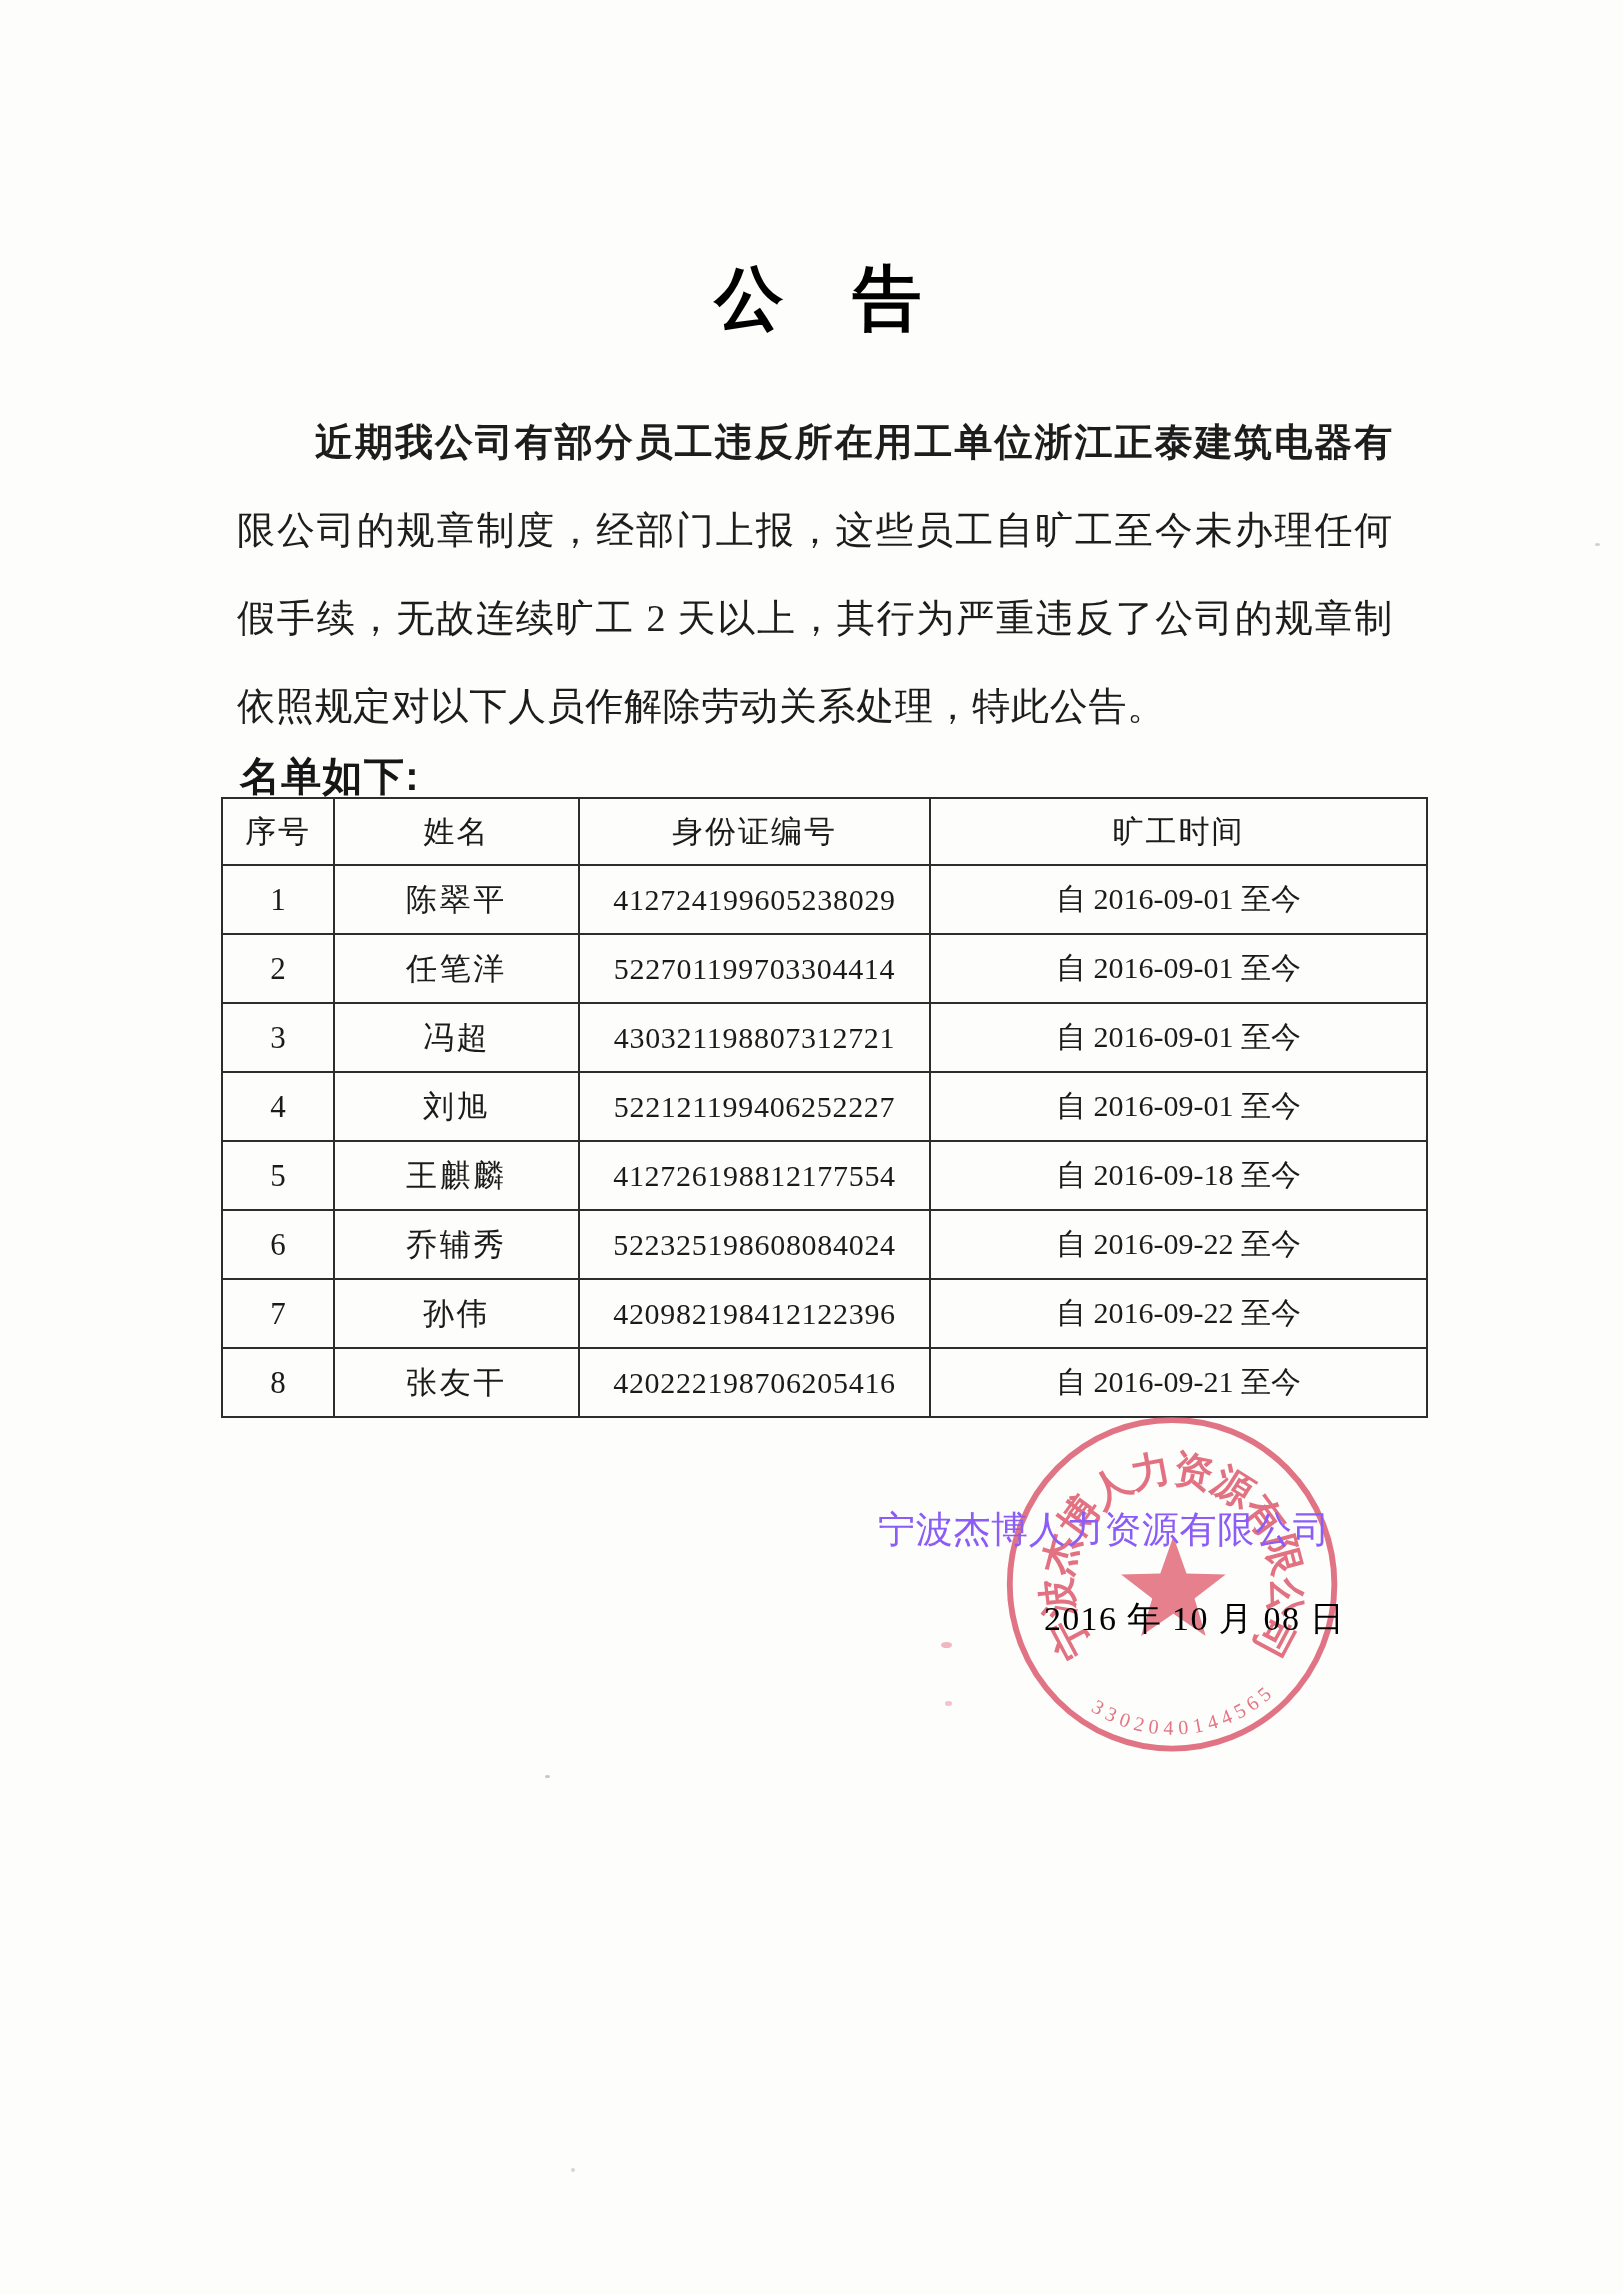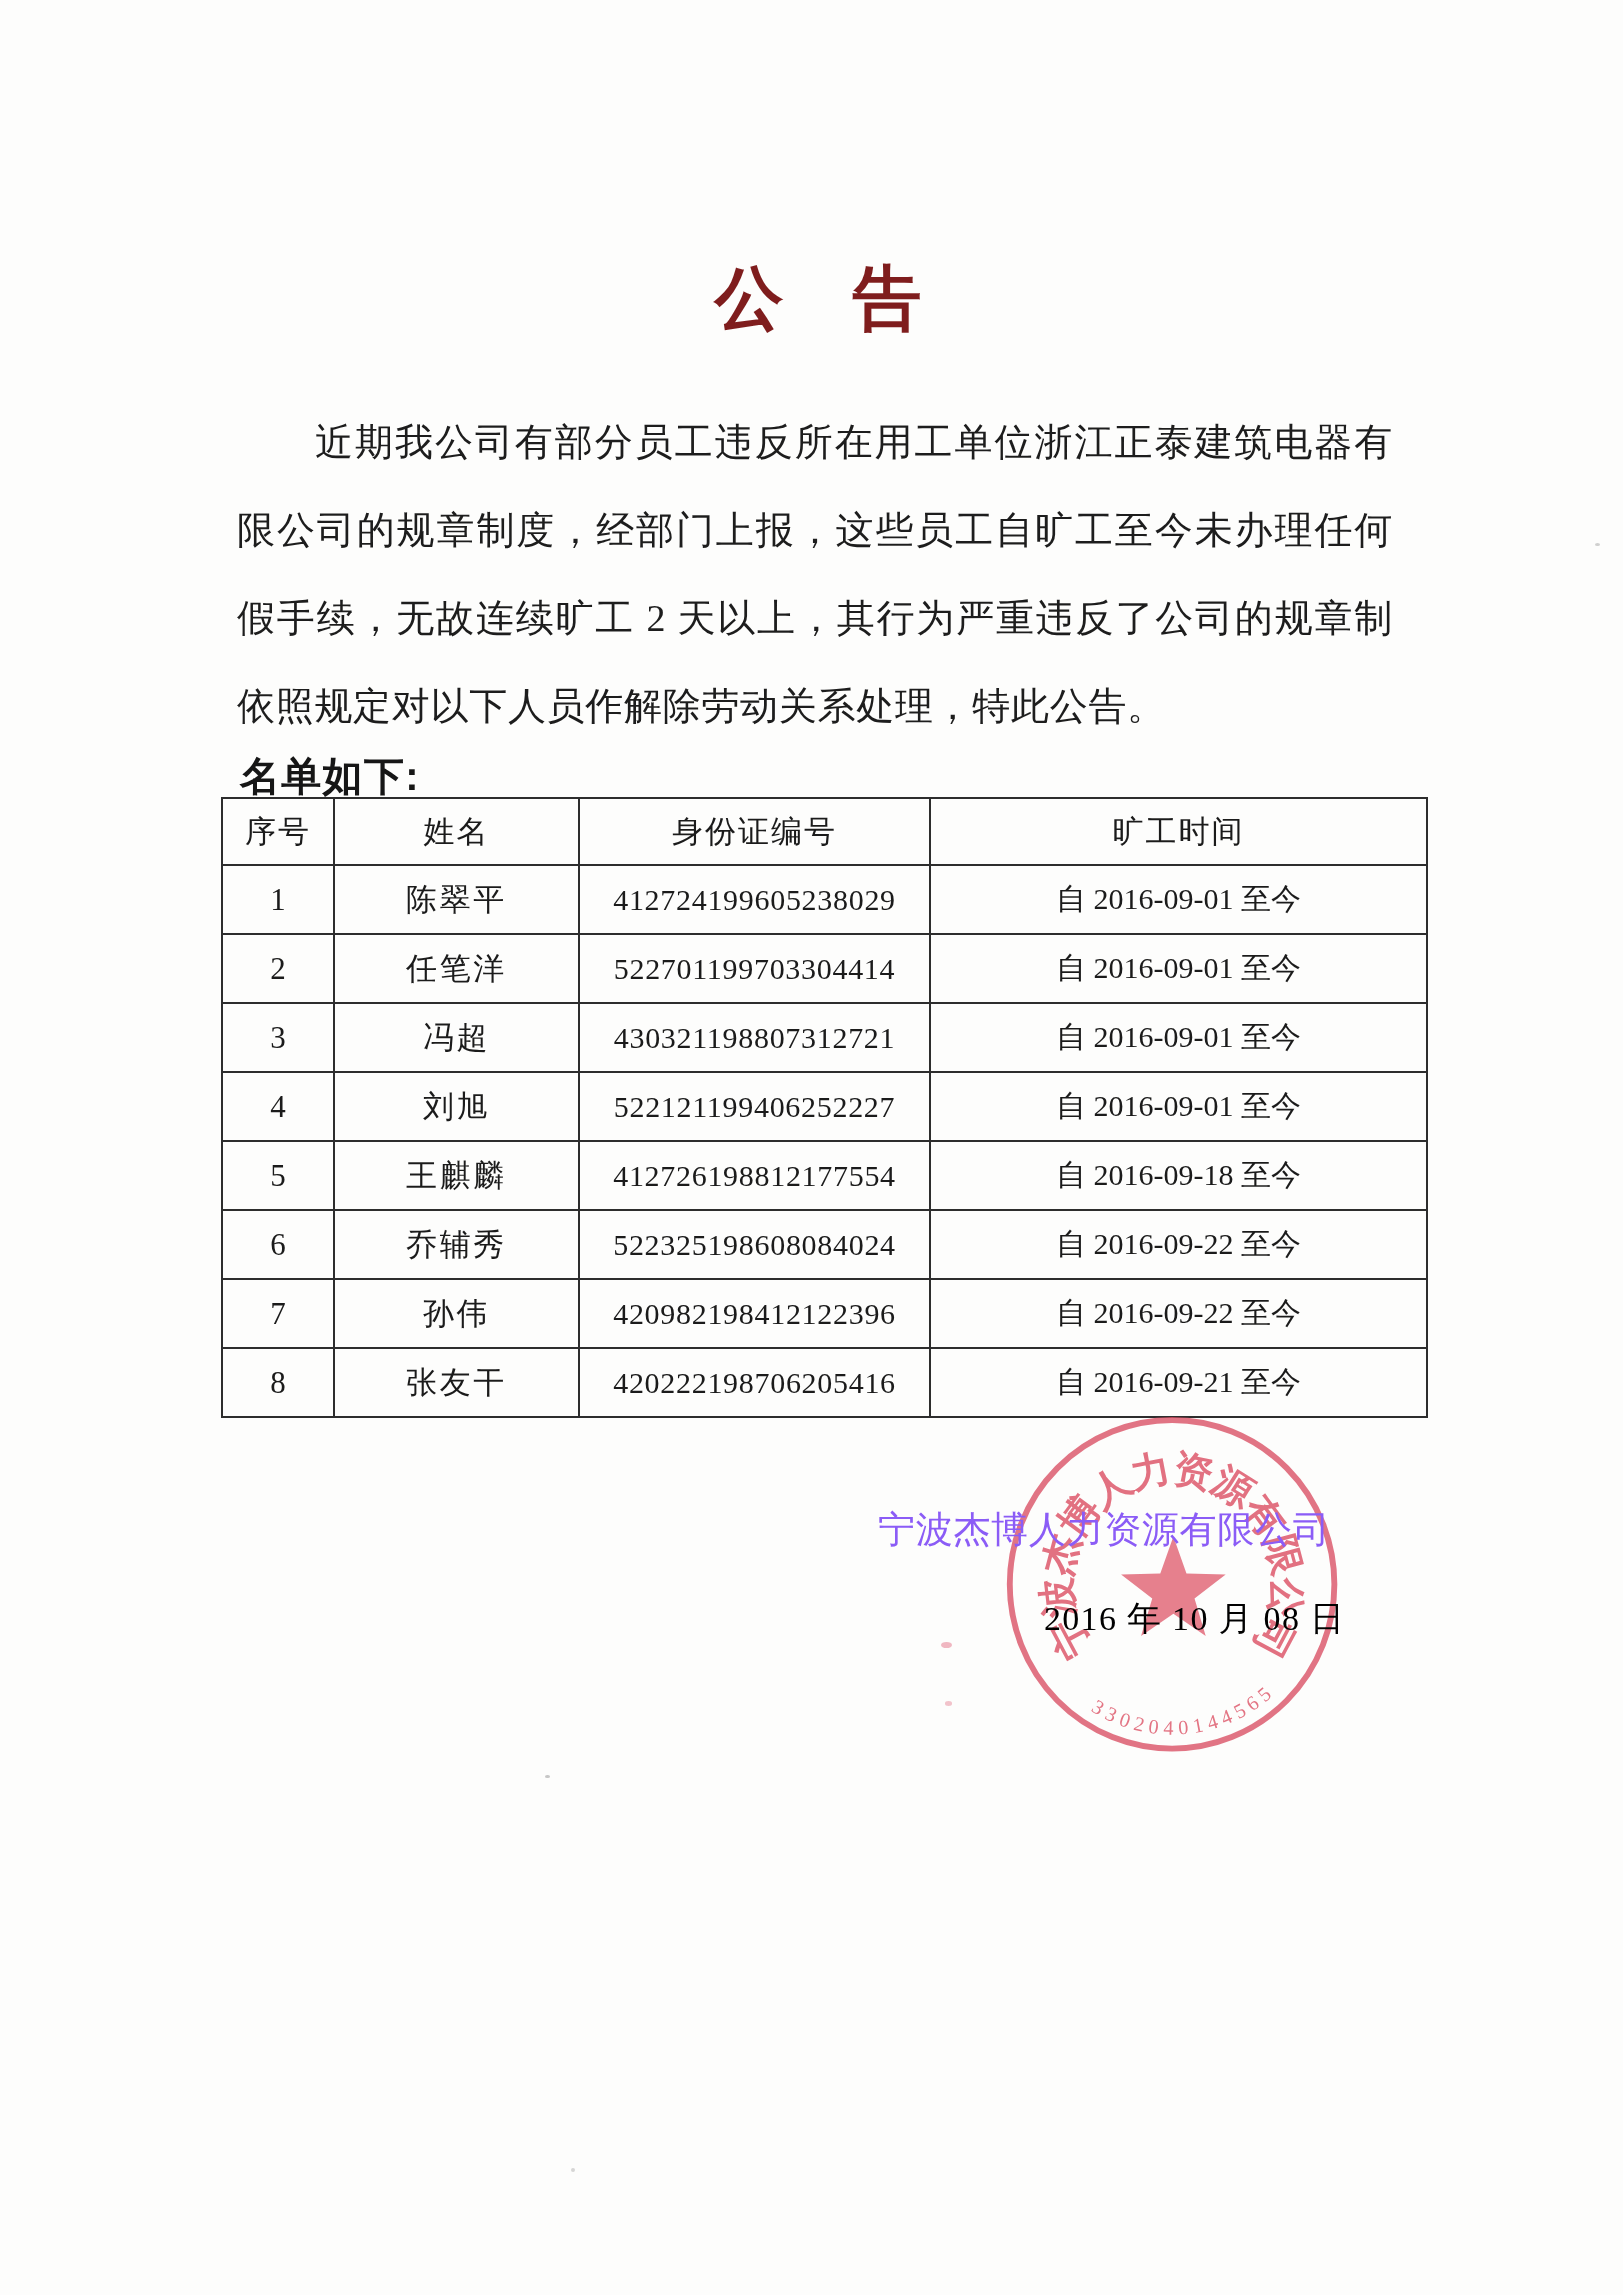--- a/index.html
+++ b/index.html
@@ -8,29 +8,29 @@
     background:#fdfdfc;
     font-family:"Liberation Serif","DejaVu Serif",serif;
   }
   .page{
     position:relative;width:1623px;height:2295px;overflow:hidden;
     background:#fdfdfc;color:#1c1c1c;
   }
   .title{
     position:absolute;left:13px;right:0;top:265px;margin:0;
     text-align:center;font-size:69px;line-height:1;font-weight:700;
-    color:#7f1d1d;
+    color:#000000;
   }
   .para{
     position:absolute;left:237px;top:398px;width:1156px;
     font-size:38px;line-height:88px;letter-spacing:0.7px;color:#1d1d1d;
   }
   .para .line{height:88px;overflow:hidden;}
   .para .line.j{text-align:justify;text-align-last:justify;}
-  .para .line.indent{text-indent:78px;}
+  .para .line.indent{text-indent:78px;font-weight:bold;}
   .list-label{
     position:absolute;left:240px;top:749px;
     font-family:"Liberation Sans","DejaVu Sans",sans-serif;
     font-size:40px;font-weight:600;letter-spacing:1.3px;color:#161616;
   }
   table.roster{
     position:absolute;left:221px;top:797px;width:1205px;
     border-collapse:collapse;table-layout:fixed;border-radius:20px;
   }
   .roster th,.roster td{

